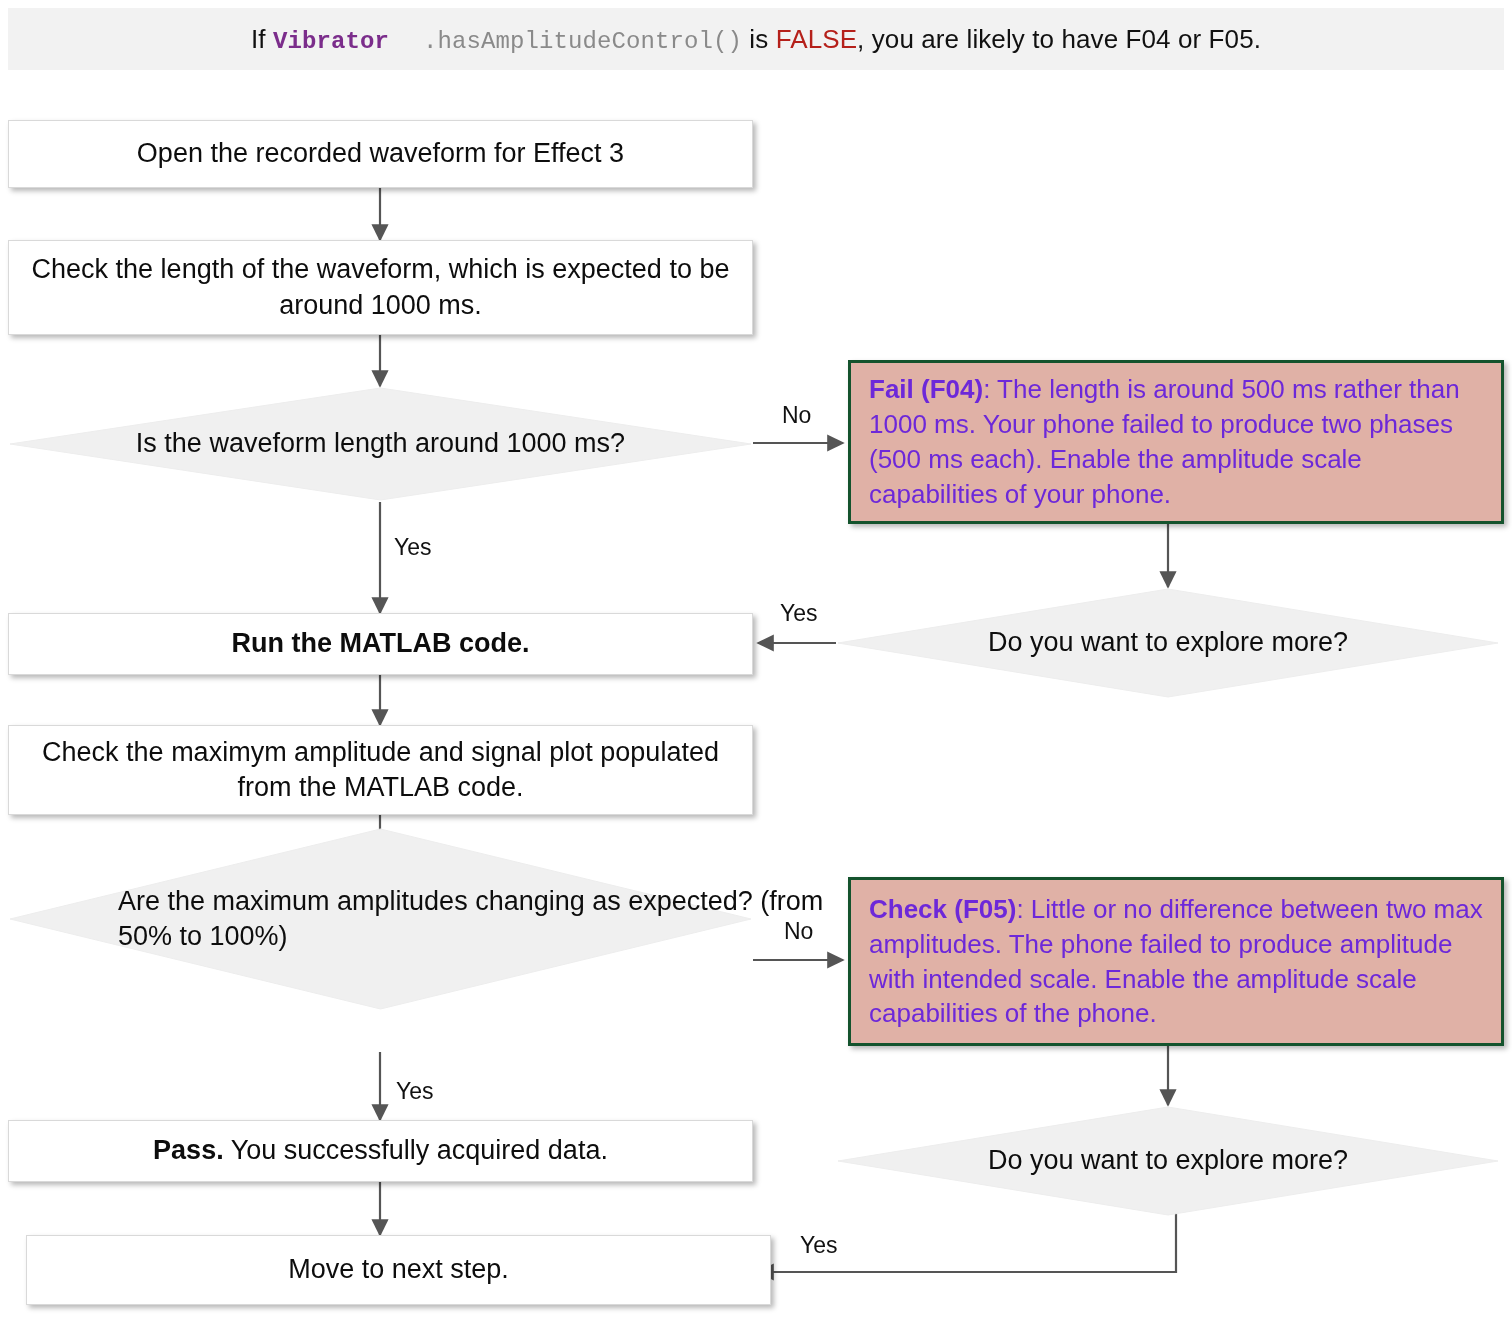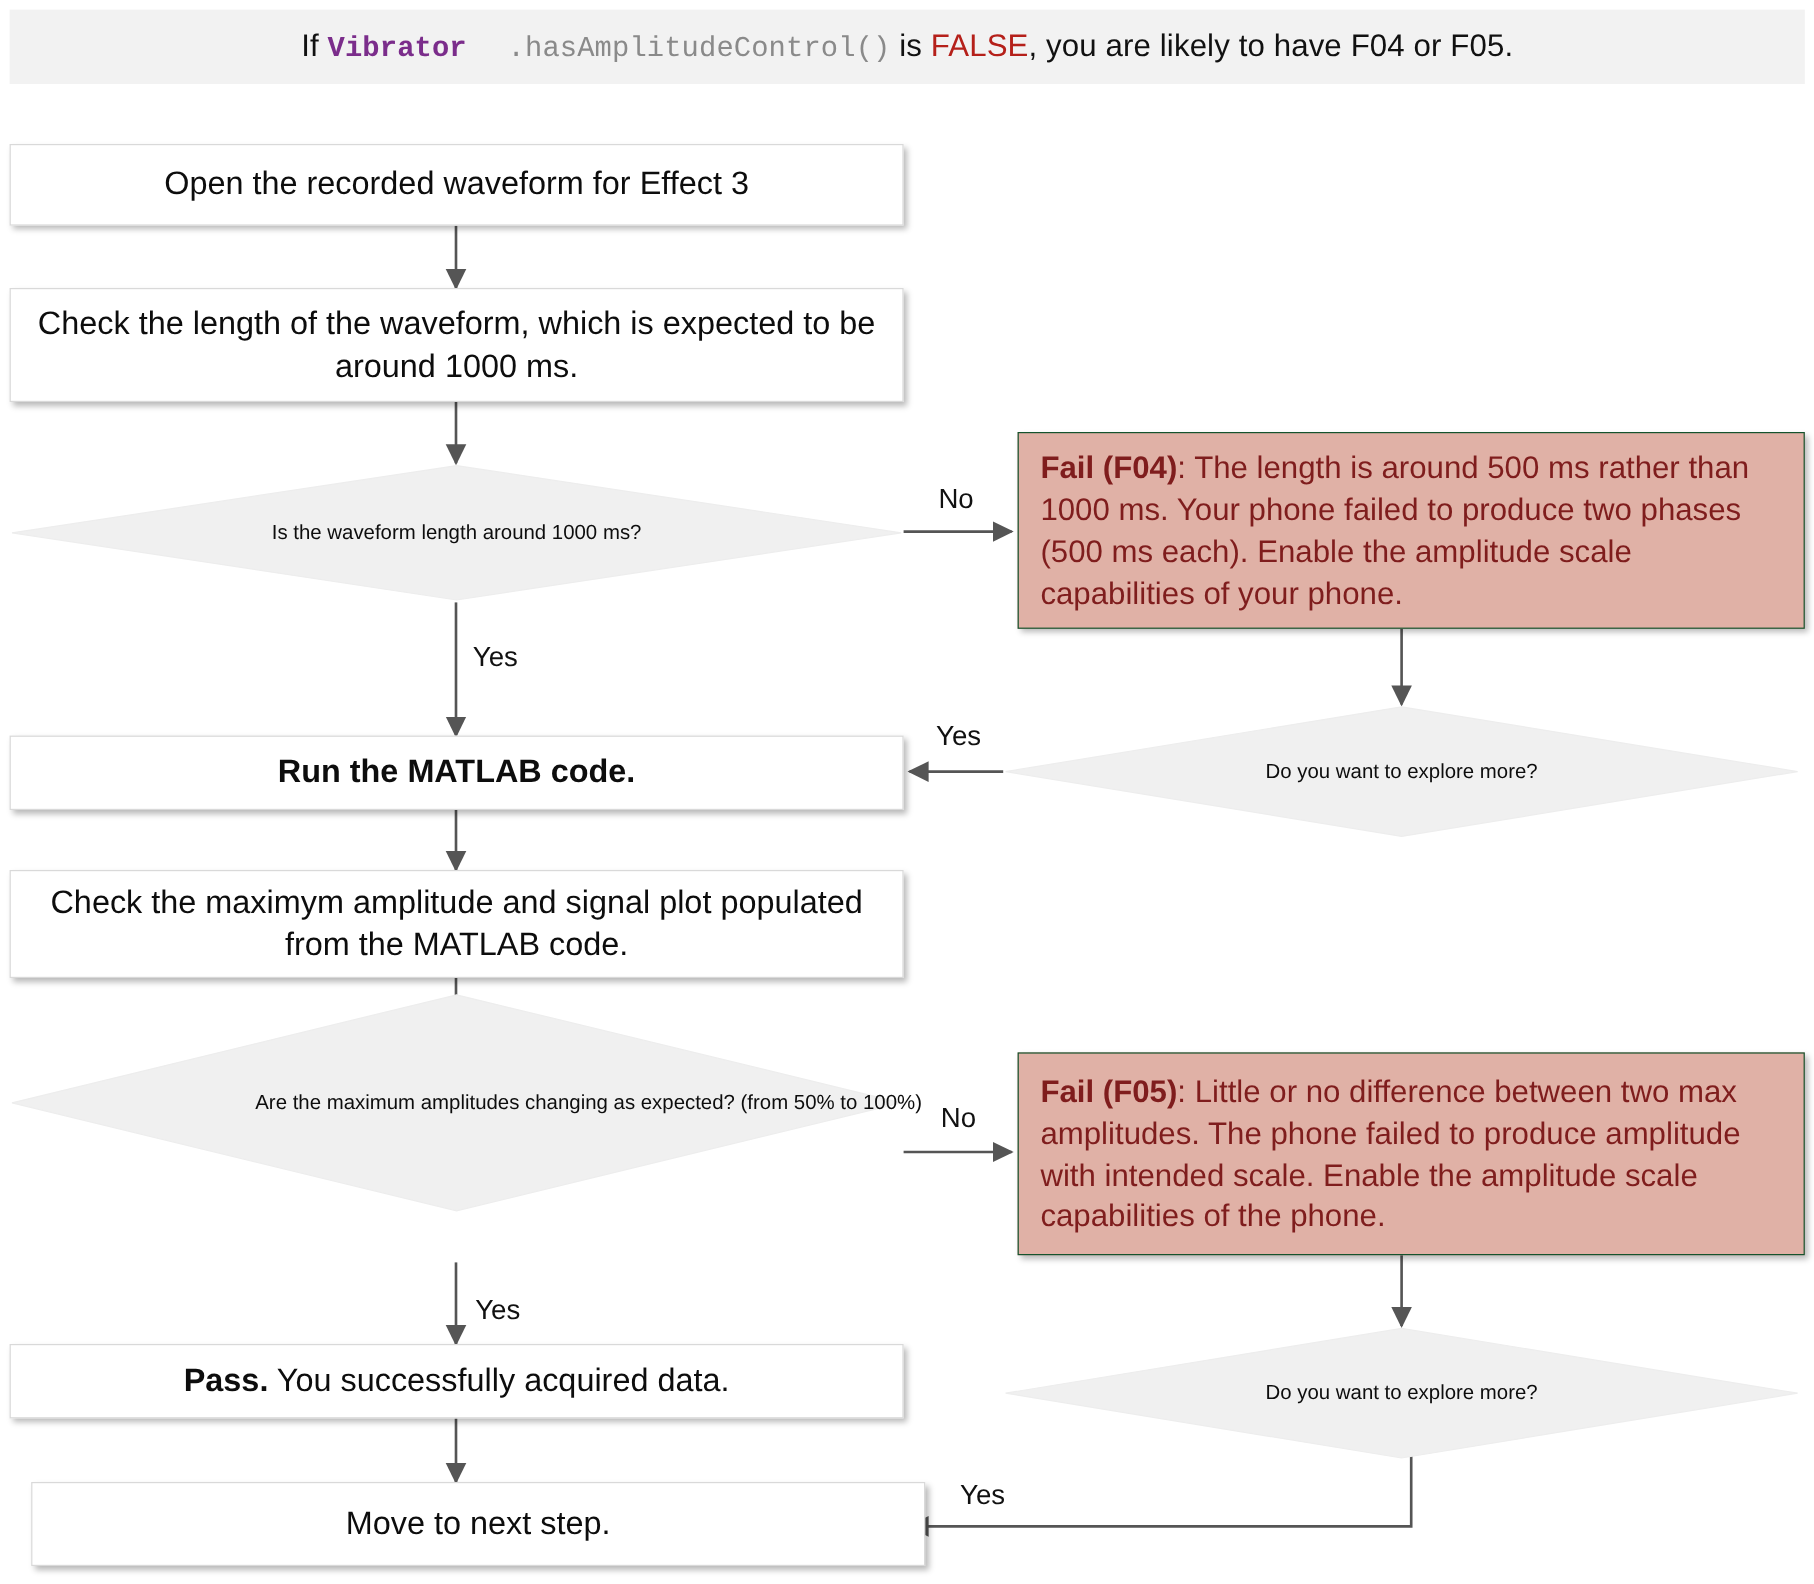--- a/index.html
+++ b/index.html
@@ -60,41 +60,40 @@
     line-height: 1.30;
     padding: 4px 14px;
   }
   .fail {
     background: #e0b1a6;
     box-shadow: 3px 3px 5px rgba(0,0,0,0.28);
     display: flex;
     align-items: center;
     justify-content: flex-start;
     text-align: left;
-    color: #7f1d1d;
+    color: #6d28d9;
     font-size: 26px;
     line-height: 1.34;
     padding: 6px 16px 6px 18px;
-    border: 1px solid #14532d;
+    border: 3px solid #14532d;
   }
   .fail b { font-weight: bold; }
 
   
   .dia { position: absolute; }
   .dia svg { display: block; }
   .dia .dialabel {
     position: absolute;
     left: 0; top: 0;
     width: 100%;
     height: 100%;
     display: flex;
     align-items: center;
     justify-content: center;
-    text-align: center;
-    font-size: 17px;
+    font-size: 27px;
     line-height: 1.30;
     color: #0d0d0d;
     pointer-events: none;
   }
 
   
   #edges {
     position: absolute;
     left: 0; top: 0;
     width: 1512px;
@@ -193,21 +192,21 @@
 </div>
 
 <div class="dia" style="left:8px; top:827px; width:745px; height:184px;">
   <svg width="745" height="184" viewBox="0 0 745 184" xmlns="http://www.w3.org/2000/svg">
     <polygon points="372.5,2 743,92 372.5,182 2,92" fill="#f0f0f0" stroke="#ededed" stroke-width="1"></polygon>
   </svg>
   <div class="dialabel" style="padding:0 110px;">Are the maximum amplitudes changing as expected? (from 50% to 100%)</div>
 </div>
 
 <div class="node fail" style="left:848px; top:877px; width:656px; height:169px;">
-  <div><b>Fail (F05)</b><span>: Little or no difference between two max amplitudes. The phone failed to produce amplitude with intended scale. Enable the amplitude scale capabilities of the phone.</span></div>
+  <div><b>Check (F05)</b><span>: Little or no difference between two max amplitudes. The phone failed to produce amplitude with intended scale. Enable the amplitude scale capabilities of the phone.</span></div>
 </div>
 
 <div class="dia" style="left:836px; top:1105px; width:664px; height:112px;">
   <svg width="664" height="112" viewBox="0 0 664 112" xmlns="http://www.w3.org/2000/svg">
     <polygon points="332,2 662,56 332,110 2,56" fill="#f0f0f0" stroke="#ededed" stroke-width="1"></polygon>
   </svg>
   <div class="dialabel">Do you want to explore more?</div>
 </div>
 
 <div class="node proc" style="left:8px; top:1120px; width:745px; height:62px;">

